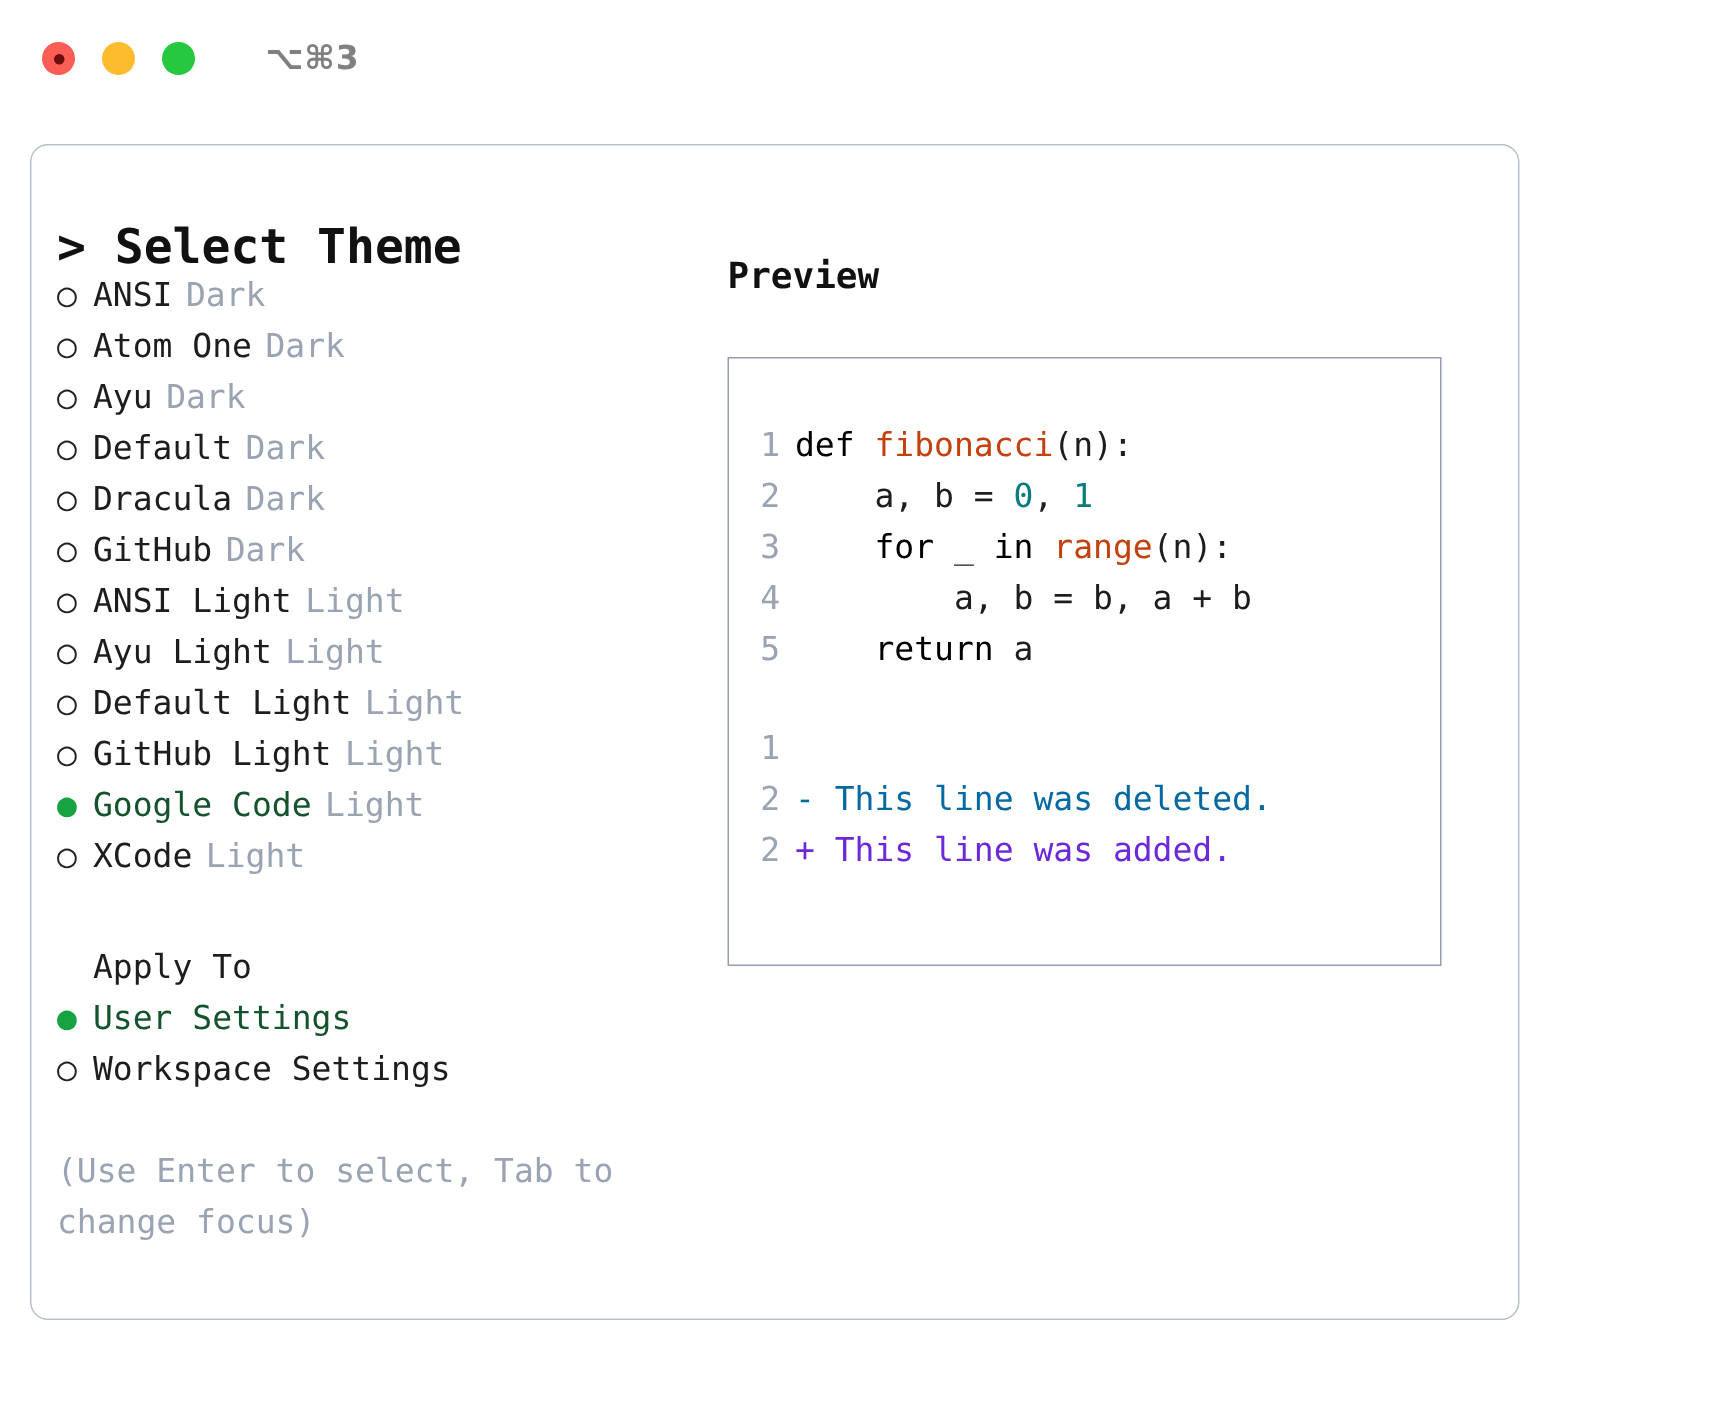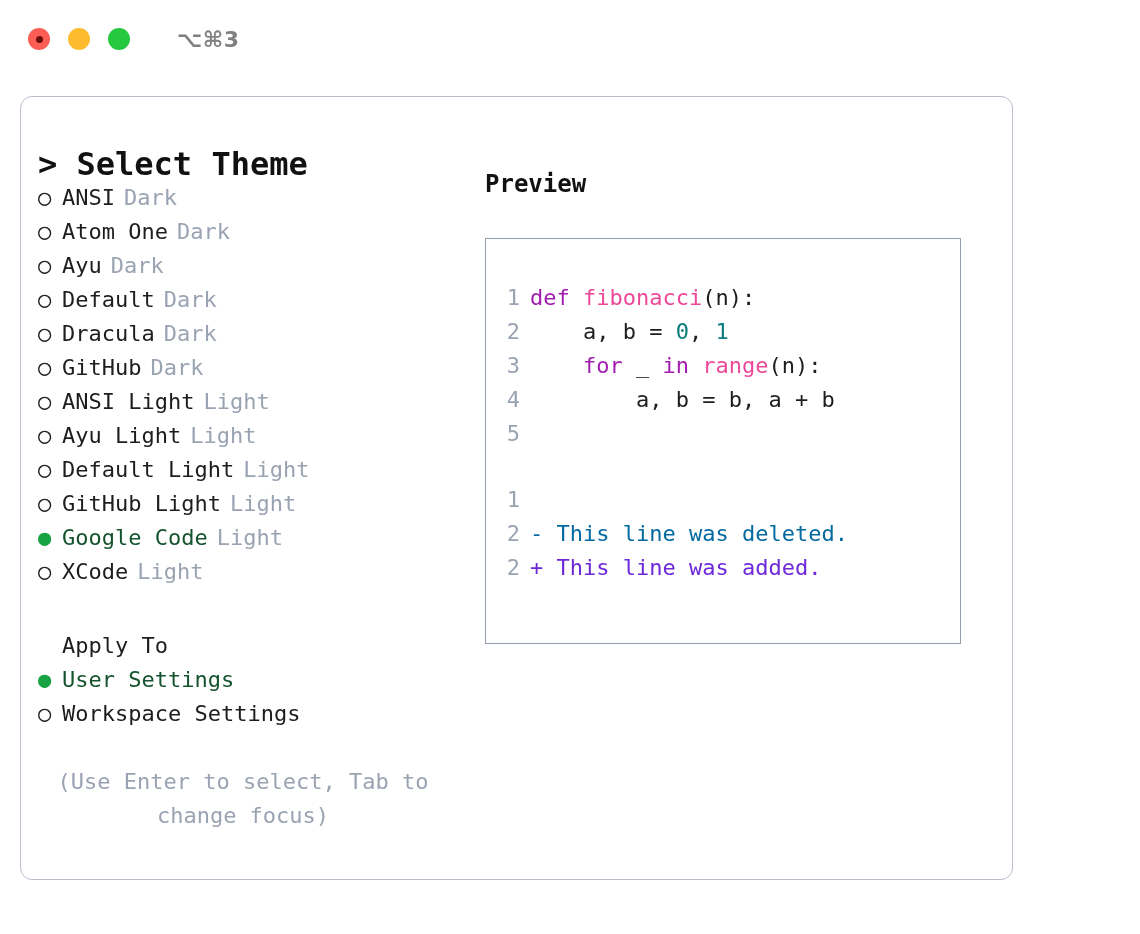--- a/index.html
+++ b/index.html
@@ -124,21 +124,20 @@
     line-height: 34px;
     white-space: pre;
   }
   .spacer-lg { height: 40px; }
   .hint {
     margin-top: 34px;
     font-size: 22px;
     color: #9aa3b2;
     line-height: 34px;
     width: 410px;
-    text-align: center;
   }
   
   .right-col {
     position: absolute;
     left: 464px;
     top: 50px;
     width: 490px;
     margin-top: 20px;
   }
   .preview-head {
@@ -164,22 +163,22 @@
   }
   .gutter {
     width: 44px;
     flex: 0 0 44px;
     text-align: right;
     color: #9aa3b2;
     padding-right: 10px;
     box-sizing: border-box;
   }
   .code-text { color: #1d1d1d; }
-  .tok-kw   { color: #a21caf; }
-  .tok-fn   { color: #ec4899; }
+  .tok-kw   { color: #000000; }
+  .tok-fn   { color: #c2410c; }
   .tok-num  { color: #0b7b7b; }
   .tok-plain{ color: #1d1d1d; }
   .diff-gap { height: 32px; }
   .diff-ctx { color: #8b8b8b; }
   .diff-del { color: #0369a1; }
   .diff-add { color: #6d28d9; }
 </style>
 </head>
 <body>
 
@@ -313,20 +312,21 @@
             <span class="code-text"><span class="tok-plain">    </span><span class="tok-kw">for</span><span class="tok-plain"> _ </span><span class="tok-kw">in</span><span class="tok-plain"> </span><span class="tok-fn">range</span><span class="tok-plain">(n):</span></span>
           </div>
 
           <div class="code-line">
             <span class="gutter">4</span>
             <span class="code-text"><span class="tok-plain">        a, b = b, a + b</span></span>
           </div>
 
           <div class="code-line">
             <span class="gutter">5</span>
+            <span class="code-text"><span class="tok-plain">    </span><span class="tok-kw">return</span><span class="tok-plain"> a</span></span>
           </div>
 
           <div class="diff-gap"></div>
 
           <div class="code-line">
             <span class="gutter">1</span>
           </div>
 
           <div class="code-line">
             <span class="gutter">2</span>

